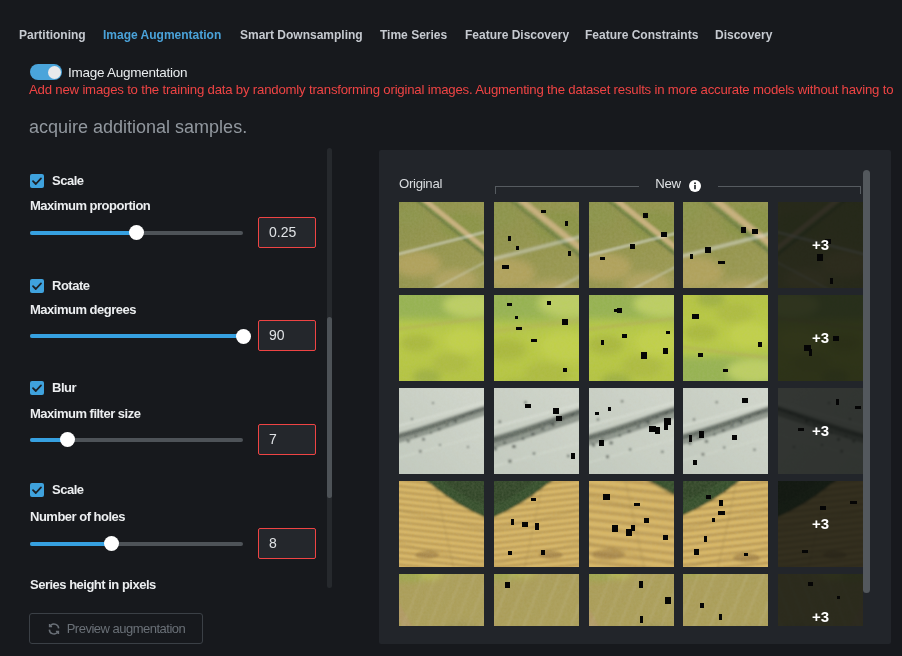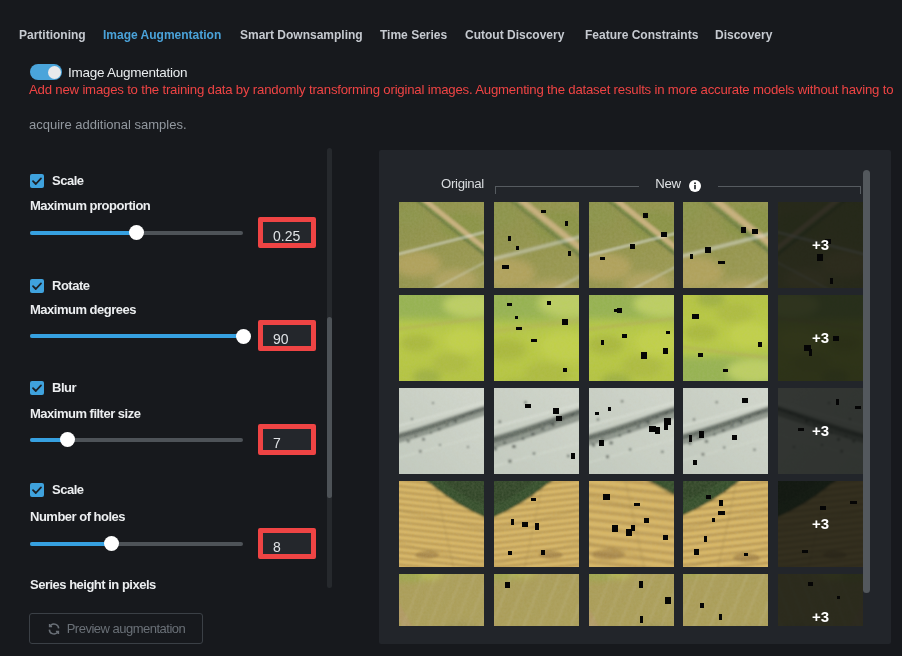--- a/index.html
+++ b/index.html
@@ -3,21 +3,21 @@
 * { margin:0; padding:0; box-sizing:border-box; }
 body { width:902px; height:656px; background:#17191d; -webkit-font-smoothing:antialiased; font-family:"Liberation Sans",sans-serif; position:relative; overflow:hidden; }
 .abs { position:absolute; }
 .tab { position:absolute; top:8.5px; font-size:12px; font-weight:bold; color:#c6cad0; white-space:nowrap;margin-top:19px; }
 .tab.act { color:#4aa2d9; }
 .lbl { position:absolute; font-size:13px; letter-spacing:-0.5px; font-weight:bold; color:#eceef0; white-space:nowrap; }
 .cb { position:absolute; width:14px; height:14px; }
 .track { position:absolute; width:213px; height:4px; border-radius:2px; background:#4e5358; }
 .trackb { position:absolute; height:4px; border-radius:2px; background:#36a0e0; }
 .thumb { position:absolute; width:15px; height:15px; border-radius:50%; background:#fff; }
-.inp { position:absolute; left:258px; width:58px; height:31px; background:#24272c; border:5px solid #ef4444; border-radius:2px; font-size:14px; color:#dfe2e5; line-height:29px; padding-left:10px; }
+.inp { position:absolute; left:258px; width:58px; height:31px; background:#24272c; border:1px solid #ef4444; border-radius:2px; font-size:14px; color:#dfe2e5; line-height:29px; padding-left:10px; }
 .cell { position:absolute; }
 </style></head>
 <body>
 <svg width="0" height="0" style="position:absolute">
 <defs>
 <linearGradient id="g1" x1="0" y1="0" x2="1" y2="1">
 <stop offset="0" stop-color="#868d43"></stop>
         <stop offset="0.5" stop-color="#93934a"></stop>
         <stop offset="1" stop-color="#9d9a52"></stop>
 </linearGradient>
@@ -142,31 +142,31 @@
 <path d="M-12,92 L28,-8 M1,92 L41,-8 M14,92 L54,-8 M27,92 L67,-8 M40,92 L80,-8 M53,92 L93,-8 M66,92 L106,-8" stroke="#c9c193" stroke-width="1" opacity="0.38" fill="none"></path>
 </g>
 <rect x="-6" y="-6" width="104" height="104" filter="url(#nz)" opacity="0.25"></rect>
       </symbol>
 </defs>
   </svg>
 <div class="tab" style="left:19px">Partitioning</div>
 <div class="tab act" style="left:103px">Image Augmentation</div>
 <div class="tab" style="left:240px">Smart Downsampling</div>
 <div class="tab" style="left:380px">Time Series</div>
-<div class="tab" style="left:465px">Cutout Discovery</div>
+<div class="tab" style="left:465px">Feature Discovery</div>
 <div class="tab" style="left:585px">Feature Constraints</div>
 <div class="tab" style="left:715px">Discovery</div>
 
 <div class="abs" style="left:30px;top:64px;width:32px;height:16px;border-radius:8px;background:#4aa4da">
   <div class="abs" style="left:17.5px;top:1.5px;width:13px;height:13px;border-radius:50%;background:#e9e9eb"></div>
 </div>
 <div class="abs" style="left:68px;top:65px;font-size:13.5px;letter-spacing:-0.25px;color:#e9ecee">Image Augmentation</div>
 
 <div class="abs" style="left:29px;top:82px;font-size:13.2px;color:#ef4444;white-space:nowrap;letter-spacing:-0.2px">Add new images to the training data by randomly transforming original images. Augmenting the dataset results in more accurate models without having to</div>
-<div class="abs" style="left:29px;top:117px;font-size:13px;color:#92989f">acquire additional samples.</div>
+<div class="abs" style="left:29px;top:117px;font-size:18px;color:#92989f">acquire additional samples.</div>
 
 <div class="cb" style="left:30px;top:174px"><svg width="14" height="14" viewBox="0 0 14 14">
       <rect width="14" height="14" rx="2" fill="#3fa2dd"></rect>
       <path d="M3 7.2 L5.8 10 L11 4.4" stroke="#1d2024" stroke-width="1.8" fill="none" stroke-linecap="round" stroke-linejoin="round"></path>
     </svg></div>
 <div class="lbl" style="left:52px;top:172.5px">Scale</div>
 <div class="lbl" style="left:30px;top:198px">Maximum proportion</div>
 <div class="track" style="left:30px;top:230.5px"></div>
 <div class="trackb" style="left:30px;top:230.5px;width:106px"></div>
 <div class="thumb" style="left:128.5px;top:225.0px"></div>
@@ -216,21 +216,21 @@
   <svg width="14" height="14" viewBox="0 0 24 24" fill="none" stroke="#6a7077" stroke-width="2.6">
       <path d="M20 11 A8 8 0 0 0 6.6 5.6 L4.5 7.5"></path>
       <path d="M4 13 A8 8 0 0 0 17.4 18.4 L19.5 16.5"></path>
       <path d="M4.5 3.5 L4.5 7.7 L8.7 7.7" fill="none"></path>
       <path d="M19.5 20.5 L19.5 16.3 L15.3 16.3" fill="none"></path>
     </svg>
   <span style="font-size:13px;letter-spacing:-0.5px;font-weight:normal;color:#6a7077">Preview augmentation</span>
 </div>
 
 <div class="abs" style="left:379px;top:150px;width:512px;height:494px;background:#22252a;border-radius:2px">
-  <div class="abs" style="left:20px;top:26px;width:85px;text-align:right;font-size:13.2px;letter-spacing:-0.3px;color:#d9dcdf">Original</div>
+  <div class="abs" style="left:20px;top:26px;width:85px;text-align:left;font-size:13.2px;letter-spacing:-0.3px;color:#d9dcdf">Original</div>
   <div class="abs" style="left:116px;top:36px;width:144px;height:1px;background:#565b60"></div>
   <div class="abs" style="left:116px;top:36px;width:1px;height:8px;background:#565b60"></div>
   <div class="abs" style="left:339px;top:36px;width:142px;height:1px;background:#565b60"></div>
   <div class="abs" style="left:481px;top:36px;width:1px;height:8px;background:#565b60"></div>
   <div class="abs" style="left:264px;top:26px;width:50px;text-align:center;font-size:13.2px;letter-spacing:-0.3px;color:#dfe2e4">New</div>
   <svg width="12" height="12" viewBox="0 0 13 13" style="position:absolute;left:310px;top:30px">
       <circle cx="6.5" cy="6.5" r="6.5" fill="#fff"></circle>
       <rect x="5.6" y="5.4" width="1.8" height="4.6" fill="#22262a"></rect>
       <circle cx="6.5" cy="3.6" r="1.1" fill="#22262a"></circle>
     </svg>

